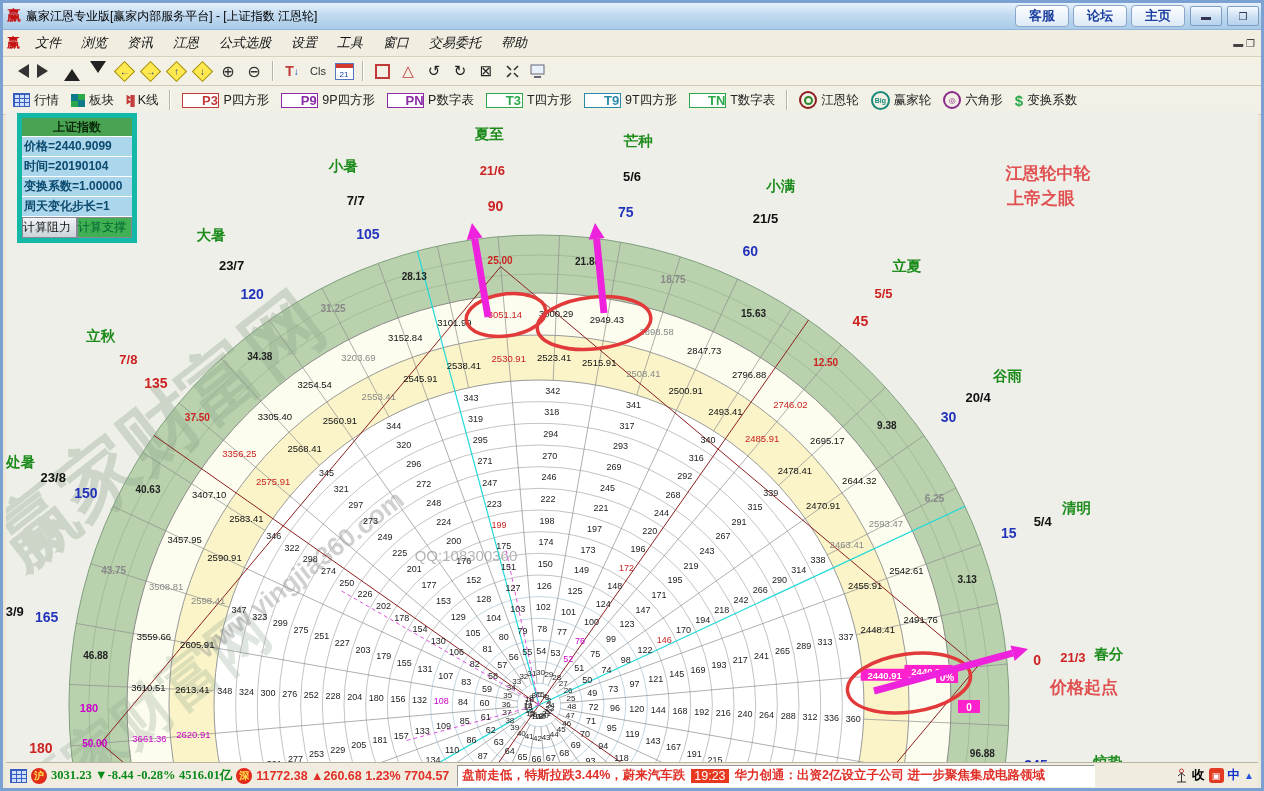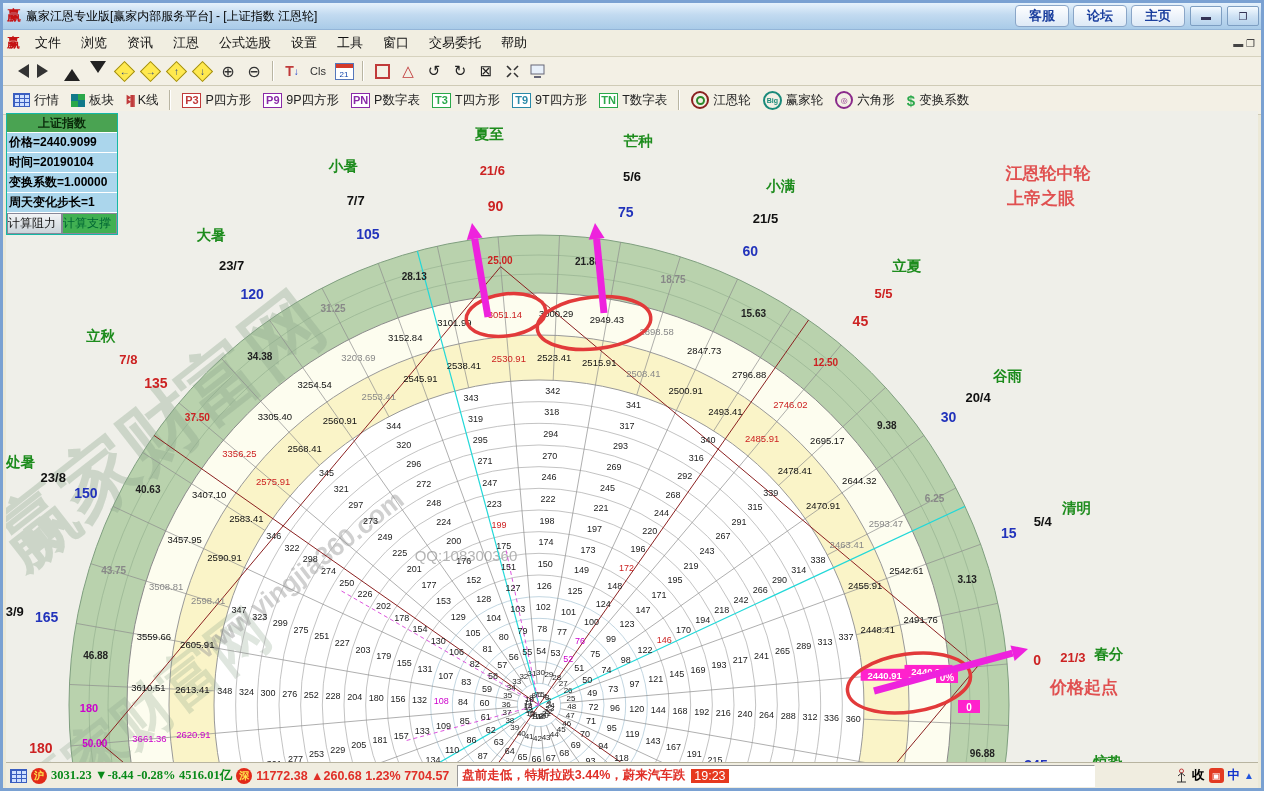--- a/index.html
+++ b/index.html
@@ -9,21 +9,21 @@
   .titlebar{height:26px;background:linear-gradient(#e6f2fc,#c2daf0 45%,#a9cbe8);
     border-bottom:1px solid #93b5d8;display:flex;align-items:center;font-size:12px;color:#000;}
   .applogo{color:#c41212;font-weight:bold;font-size:14px;margin:0 5px 0 4px;}
   .tb-btn{border:1px solid #8aa6c8;background:linear-gradient(#fefeff,#dde9f6);color:#1b3f9e;
     font-size:13px;font-weight:bold;padding:1px 13px;margin-left:4px;border-radius:4px;}
   .winctl{width:30px;height:18px;border:1px solid #7d9ec2;border-radius:2px;margin-left:5px;
     background:linear-gradient(#f4faff,#cfe2f4 50%,#b6d2ec);display:flex;align-items:center;justify-content:center;
     font-size:10px;color:#335;}
   
   .menubar{height:26px;background:#f1eee1;border-bottom:1px solid #d6d2be;display:flex;align-items:center;font-size:13px;}
-  .menuitem{padding:3px 10px;color:#111;}
+  .menuitem{padding:3px 10px;color:#111;font-style:italic;}
   .mdimin{margin-left:auto;margin-right:6px;color:#444;font-size:10px;}
   
   .toolbar{height:28px;background:#f3f0e5;border-bottom:1px solid #cfcbb6;display:flex;align-items:center;padding-left:4px;}
   .tool{width:24px;height:22px;display:flex;align-items:center;justify-content:center;margin:0 1px;font-size:14px;}
   .tsep{width:1px;height:20px;background:#b9b5a2;border-right:1px solid #fff;margin:0 5px;}
   .tri-l{width:0;height:0;border:7px solid transparent;border-right:11px solid #333;}
   .tri-r{width:0;height:0;border:7px solid transparent;border-left:11px solid #333;}
   .tri-u{width:0;height:0;border:8px solid transparent;border-bottom:12px solid #222;}
   .tri-d{width:0;height:0;border:8px solid transparent;border-top:12px solid #222;}
   .dia{width:13px;height:13px;background:#ffe94f;border:1px solid #a08c14;transform:rotate(45deg);
@@ -32,40 +32,40 @@
   .mag{font-size:16px;color:#333;}
   .clsword{font-size:11px;color:#333;}
   .cal{width:17px;height:15px;border:1px solid #5577bb;background:#fff;font-size:8px;color:#1144aa;
     display:flex;align-items:flex-end;justify-content:center;position:relative;}
   .cal::before{content:"";position:absolute;top:0;left:0;right:0;height:4px;background:#d43a2a;}
   .rsq{width:11px;height:11px;border:2px solid #c03a3a;}
   .rtri{color:#c03a3a;font-size:15px;}
   .rot{font-size:15px;color:#222;}
   .tool2{display:flex;align-items:center;margin:8px 6px;font-size:12.5px;color:#222;}
   .tool2 .ic{margin-right:4px;display:flex;align-items:center;justify-content:center;}
-  .badge{width:17px;height:13px;border:1px solid;font-size:11px;font-weight:bold;
-    display:flex;align-items:center;justify-content:center;background:#fff;}
+  .badge{width:17px;height:13px;border:1px solid;font-size:13px;font-weight:bold;
+    display:flex;align-items:center;justify-content:center;background:#fff;padding-left:18px;}
   .target{width:14px;height:14px;border:2px solid #8a2020;border-radius:50%;display:flex;align-items:center;justify-content:center;}
   .target::before{content:"";width:5px;height:5px;border:2px solid #2a8a2a;border-radius:50%;}
   .bigc{width:15px;height:15px;border:2px solid #1a8a7a;border-radius:50%;font-size:7px;color:#1a8a7a;font-weight:bold;
     display:flex;align-items:center;justify-content:center;}
   .hexc{width:14px;height:14px;border:2px solid #8a2a8a;border-radius:50%;display:flex;align-items:center;justify-content:center;color:#8a2a8a;font-size:8px;}
   .dollar{color:#2aa84a;font-size:15px;font-weight:bold;}
   .gridic{display:inline-block;width:15px;height:12px;background:
     linear-gradient(#3a5ec0 1px,transparent 1px) 0 0/5px 4px,
     linear-gradient(90deg,#3a5ec0 1px,transparent 1px) 0 0/5px 4px,#cfe0ff;border:1px solid #3a5ec0;}
   .blocks{display:inline-block;width:14px;height:13px;background:
     conic-gradient(#2aa84a 25%,#117a8a 0 50%,#2aa84a 0 75%,#117a8a 0);}
   .kline{color:#c03a3a;font-size:12px;font-weight:bold;letter-spacing:-2px;}
   
   #chartwrap{position:absolute;left:3px;right:3px;top:108px;bottom:26px;background:#efefe9;overflow:hidden;}
   
-  .panel{position:absolute;left:0;top:2px;width:110px;z-index:5;font-size:12px;border:1px solid #14b8a6;background:#cfe6f2;}
+  .panel{position:absolute;left:11px;top:2px;width:110px;z-index:5;font-size:12px;border:5px solid #14b8a6;background:#cfe6f2;}
   .panel .hd{background:#4aa352;color:#0a2a0a;font-weight:bold;text-align:center;height:18px;line-height:18px;border-bottom:1px solid #fff;}
-  .panel .row{background:#abd6ec;color:#000000;font-weight:bold;height:19px;line-height:19px;
+  .panel .row{background:#abd6ec;color:#0c4a6e;font-weight:bold;height:19px;line-height:19px;
     padding-left:2px;border-bottom:1px solid #fff;white-space:nowrap;overflow:hidden;}
   .panel .btns{display:flex;}
   .pbtn{flex:1;height:19px;line-height:19px;text-align:left;font-size:12px;border:1px solid #889;
     background:linear-gradient(#f2f4f6,#ccd4da);color:#111;}
   .pbtn.green{background:#41b052;color:#072;color:#063;}
   
   .statusbar{position:absolute;left:3px;right:3px;bottom:0;height:26px;background:#f0ede0;
     border-top:1px solid #b8b4a0;display:flex;align-items:center;font-size:12.5px;font-weight:bold;padding:0 4px;box-sizing:border-box;}
   .exch{width:16px;height:16px;border-radius:50%;background:#e22a1a;color:#ffe44a;font-size:10px;font-weight:bold;
     display:flex;align-items:center;justify-content:center;margin:0 4px;}
@@ -762,20 +762,21 @@
     <span class="green">-0.28%</span>&nbsp;
     <span class="green">4516.01亿</span>
     <span class="exch">深</span>
     <span class="redtx">11772.38</span>&nbsp;
     <span class="redtx">▲260.68</span>&nbsp;
     <span class="redtx">1.23%</span>&nbsp;
     <span class="redtx">7704.57</span>
     <span class="newsbox">
       <span class="redtx">盘前走低，特斯拉跌3.44%，蔚来汽车跌</span>
       <span class="timebadge">19:23</span>
+      <span class="redtx">华力创通：出资2亿设立子公司 进一步聚焦集成电路领域</span>
     </span>
     <span class="tray">
       <svg width="13" height="15">
         <circle cx="6.5" cy="3" r="2" fill="none" stroke="#c03a3a"></circle>
           <line x1="6.5" y1="5" x2="6.5" y2="14" stroke="#333"></line>
         <line x1="2" y1="14" x2="11" y2="14" stroke="#333"></line>
           <line x1="3" y1="8" x2="6.5" y2="5" stroke="#333"></line>
           <line x1="10" y1="8" x2="6.5" y2="5" stroke="#333"></line>
       </svg>
       <span>收</span>

